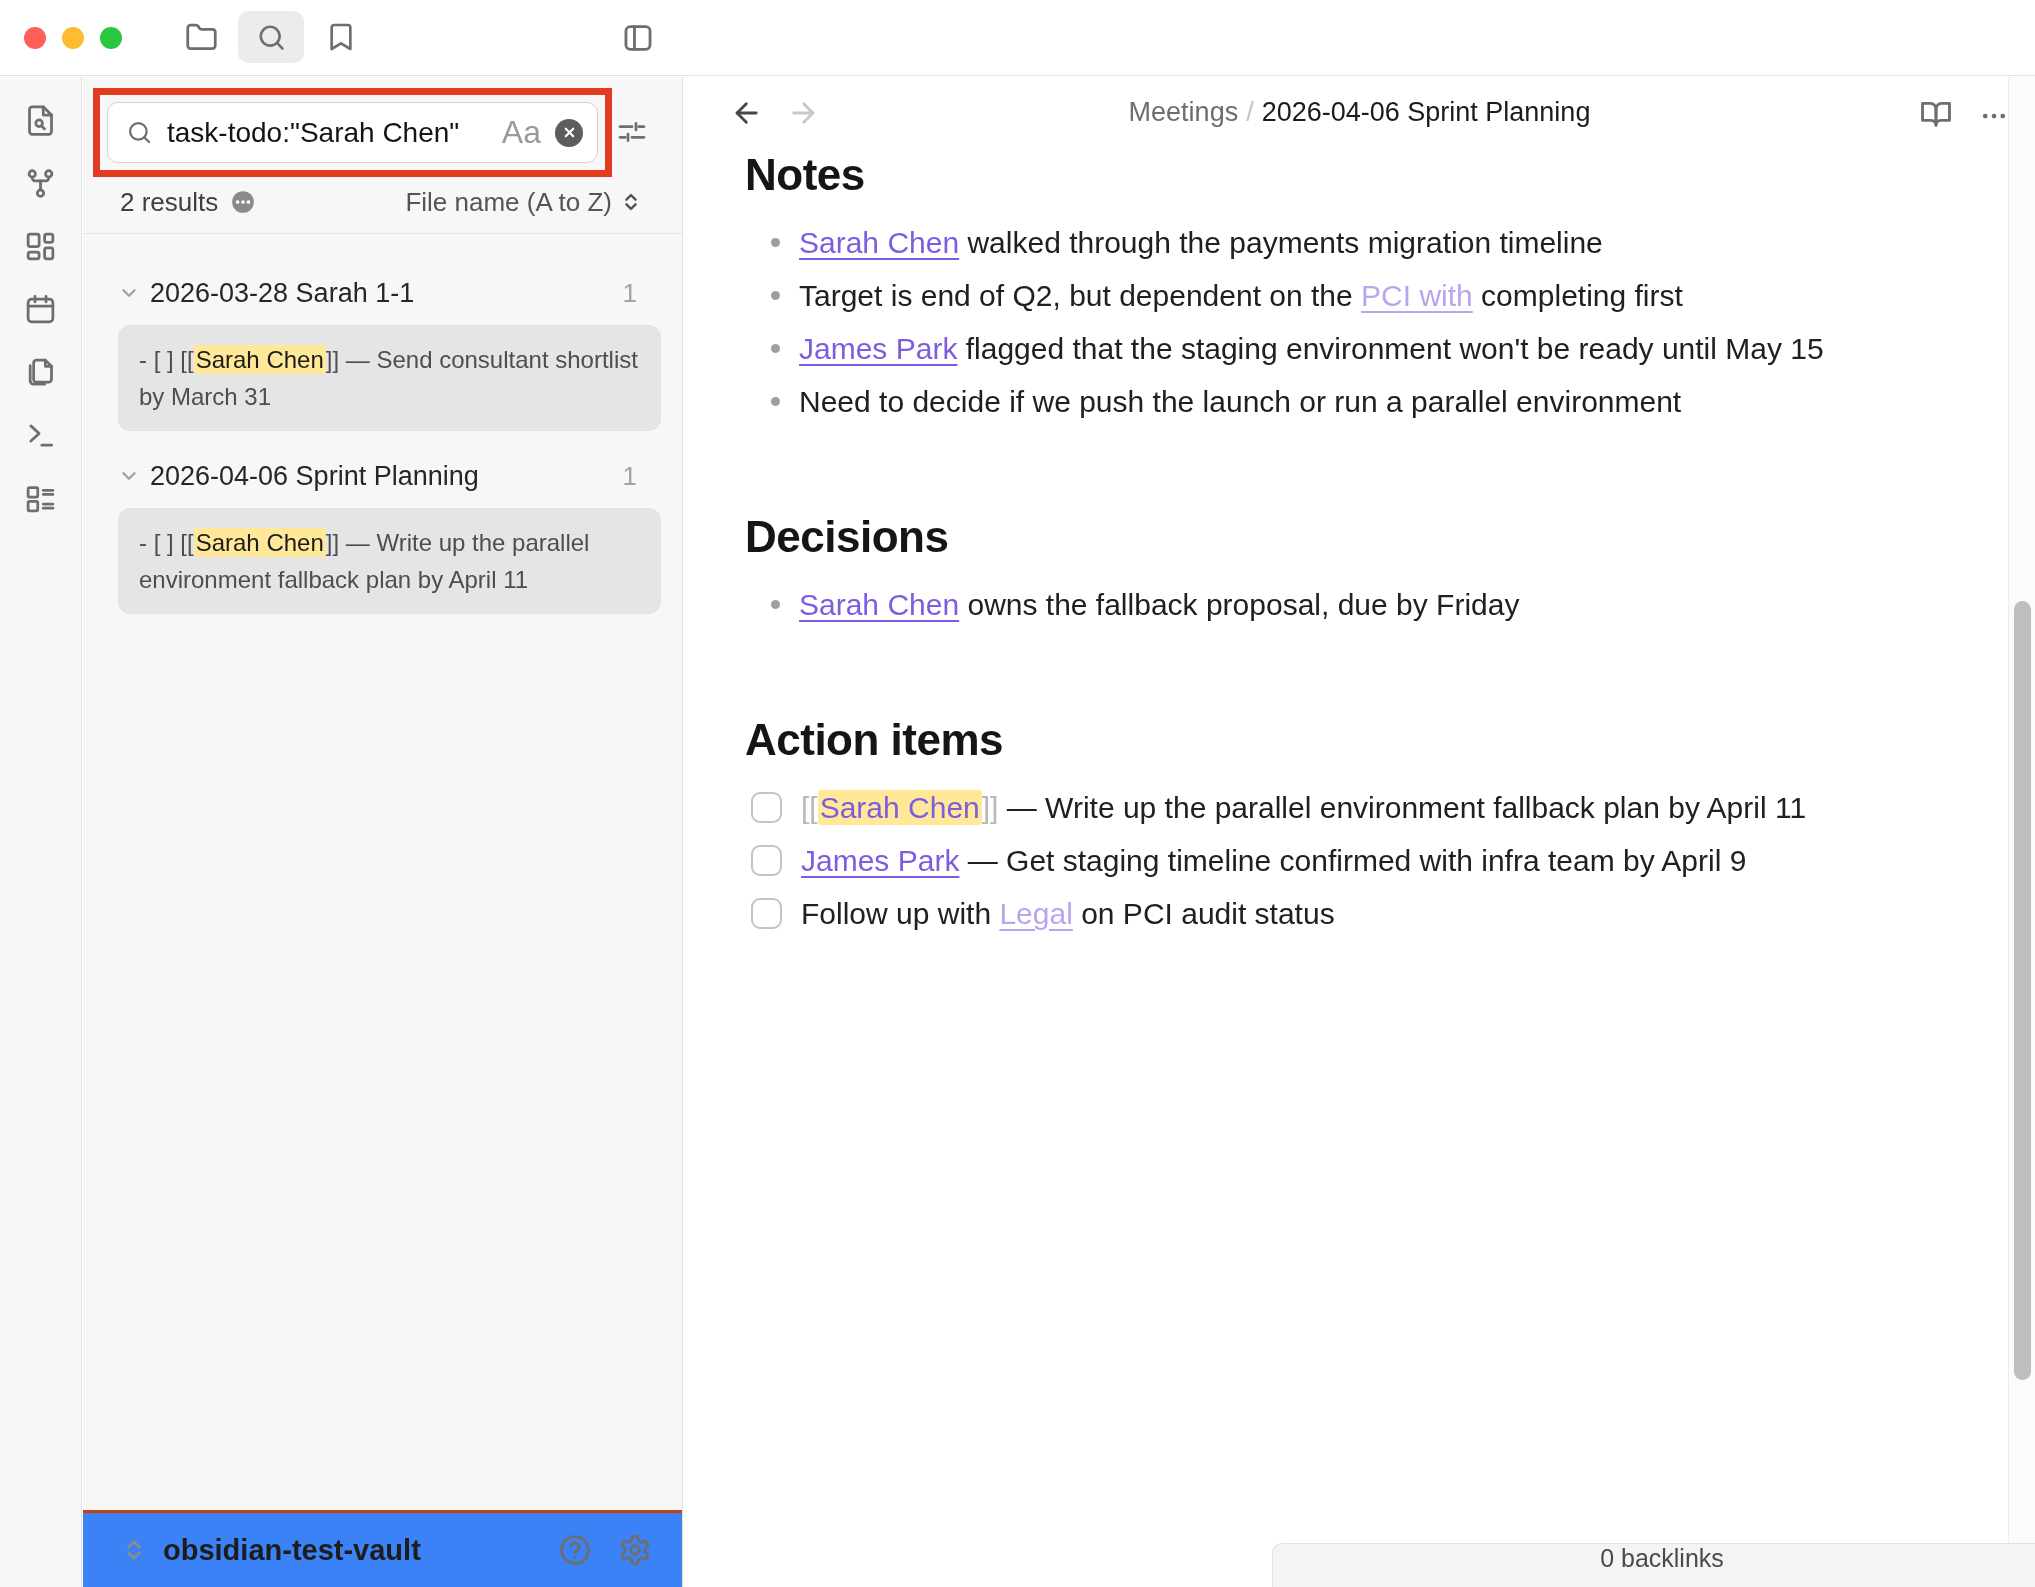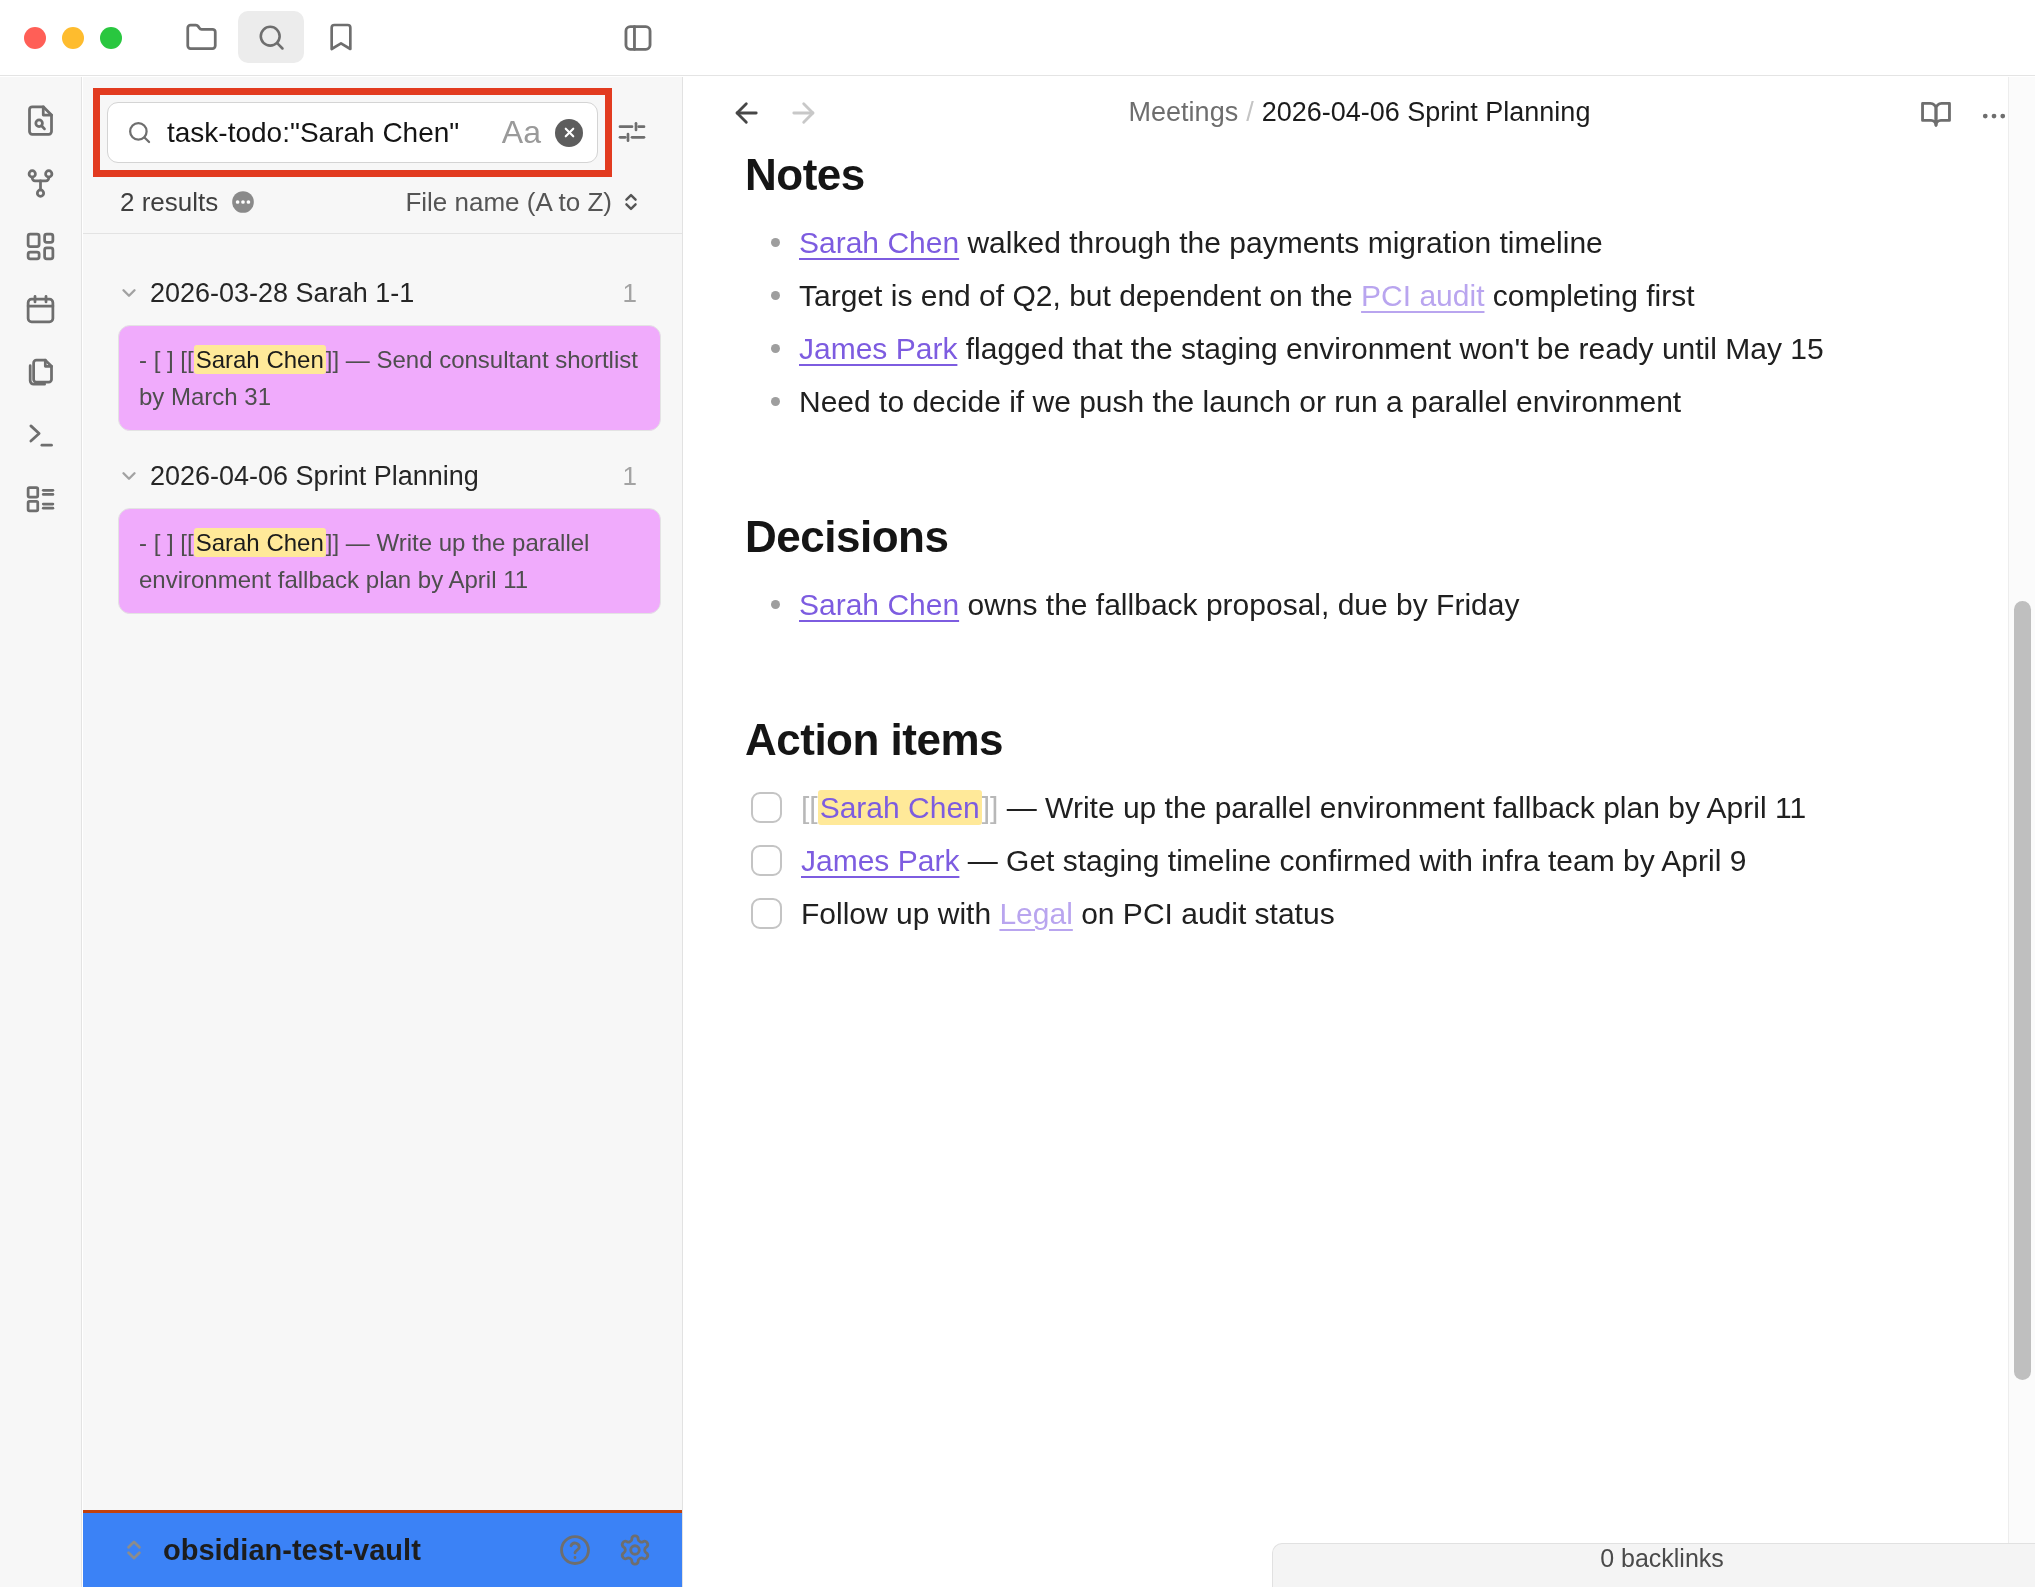--- a/index.html
+++ b/index.html
@@ -30,21 +30,21 @@
   .annotation { position:absolute; left:10px; top:11px; width:519px; height:89px; border:7px solid #e23b20; pointer-events:none; z-index:9; }
   .filter-btn { position:absolute; left:533px; top:39px; }
   .results-row { position:absolute; left:37px; right:40px; top:108px; height:34px; display:flex; align-items:center; justify-content:space-between; }
   .results-left { display:flex; align-items:center; gap:12px; font-size:26px; color:#3f3f3f; }
   .results-right { display:flex; align-items:center; gap:8px; font-size:26px; color:#555; }
   .hdiv { position:absolute; left:0; right:0; top:156px; height:1px; background:#e3e3e3; }
   .results-list { position:absolute; top:198px; left:35px; right:21px; }
   .group-header { display:flex; align-items:center; height:36px; }
   .group-header .g-title { font-size:27px; color:#262626; font-weight:400; margin-left:10px; flex:1; }
   .group-header .g-count { font-size:26px; color:#a3a3a3; margin-right:24px; }
-  .result-card { margin:14px 0 27px; background:#f0abfc; border:1px solid #e3e3e3; border-radius:12px; padding:15px 20px; font-size:24px; line-height:37px; color:#4e4e4e; }
+  .result-card { margin:14px 0 27px; background:#e5e5e5; border:1px solid #e3e3e3; border-radius:12px; padding:15px 20px; font-size:24px; line-height:37px; color:#4e4e4e; }
   .hl { background:#ffe999; color:#1c1c1c; border-radius:3px; padding:1px 2px; }
   .vault-row { position:absolute; bottom:0; left:0; right:0; height:77px; border-top:3px solid #c2410c; display:flex; align-items:center; padding:0 30px 0 38px; background:#3b82f6; }
   .vault-name { font-size:29px; font-weight:700; color:#1d1d1d; margin-left:16px; flex:1; }
 
   
   .main { position:absolute; top:0; left:684px; right:0; bottom:0; background:#fff;border-radius:29px; }
   .tabbar { position:absolute; top:0; left:0; right:0; height:76px; border-bottom:1px solid #e7e7e7; background:#fdfdfd; }
   .tab { position:absolute; left:46px; top:10px; width:376px; height:56px; background:#fff; border:1px solid #e0e0e0; border-radius:12px; display:flex; align-items:center; padding:0 16px 0 26px; }
   .tab-title { flex:1; font-size:26px; color:#2b2b2b; white-space:nowrap; overflow:hidden; }
   .newtab { position:absolute; left:444px; top:23px; }
@@ -336,21 +336,21 @@
           </svg>
       </span>
     </div>
 
     <div class="content">
 
       <div class="section">
         <h2>Notes</h2>
         <ul class="bullets">
           <li><a class="ilink">Sarah Chen</a><span> walked through the payments migration timeline</span></li>
-          <li><span>Target is end of Q2, but dependent on the </span><a class="unres">PCI audit</a><span> completing first</span></li>
+          <li><span>Target is end of Q2, but dependent on the </span><a class="unres">PCI with</a><span> completing first</span></li>
           <li><a class="ilink">James Park</a><span> flagged that the staging environment won't be ready until May 15</span></li>
           <li><span>Need to decide if we push the launch or run a parallel environment</span></li>
         </ul>
       </div>
 
       <div class="section">
         <h2>Decisions</h2>
         <ul class="bullets narrow">
           <li><a class="ilink">Sarah Chen</a><span> owns the fallback proposal, due by Friday</span></li>
         </ul>

